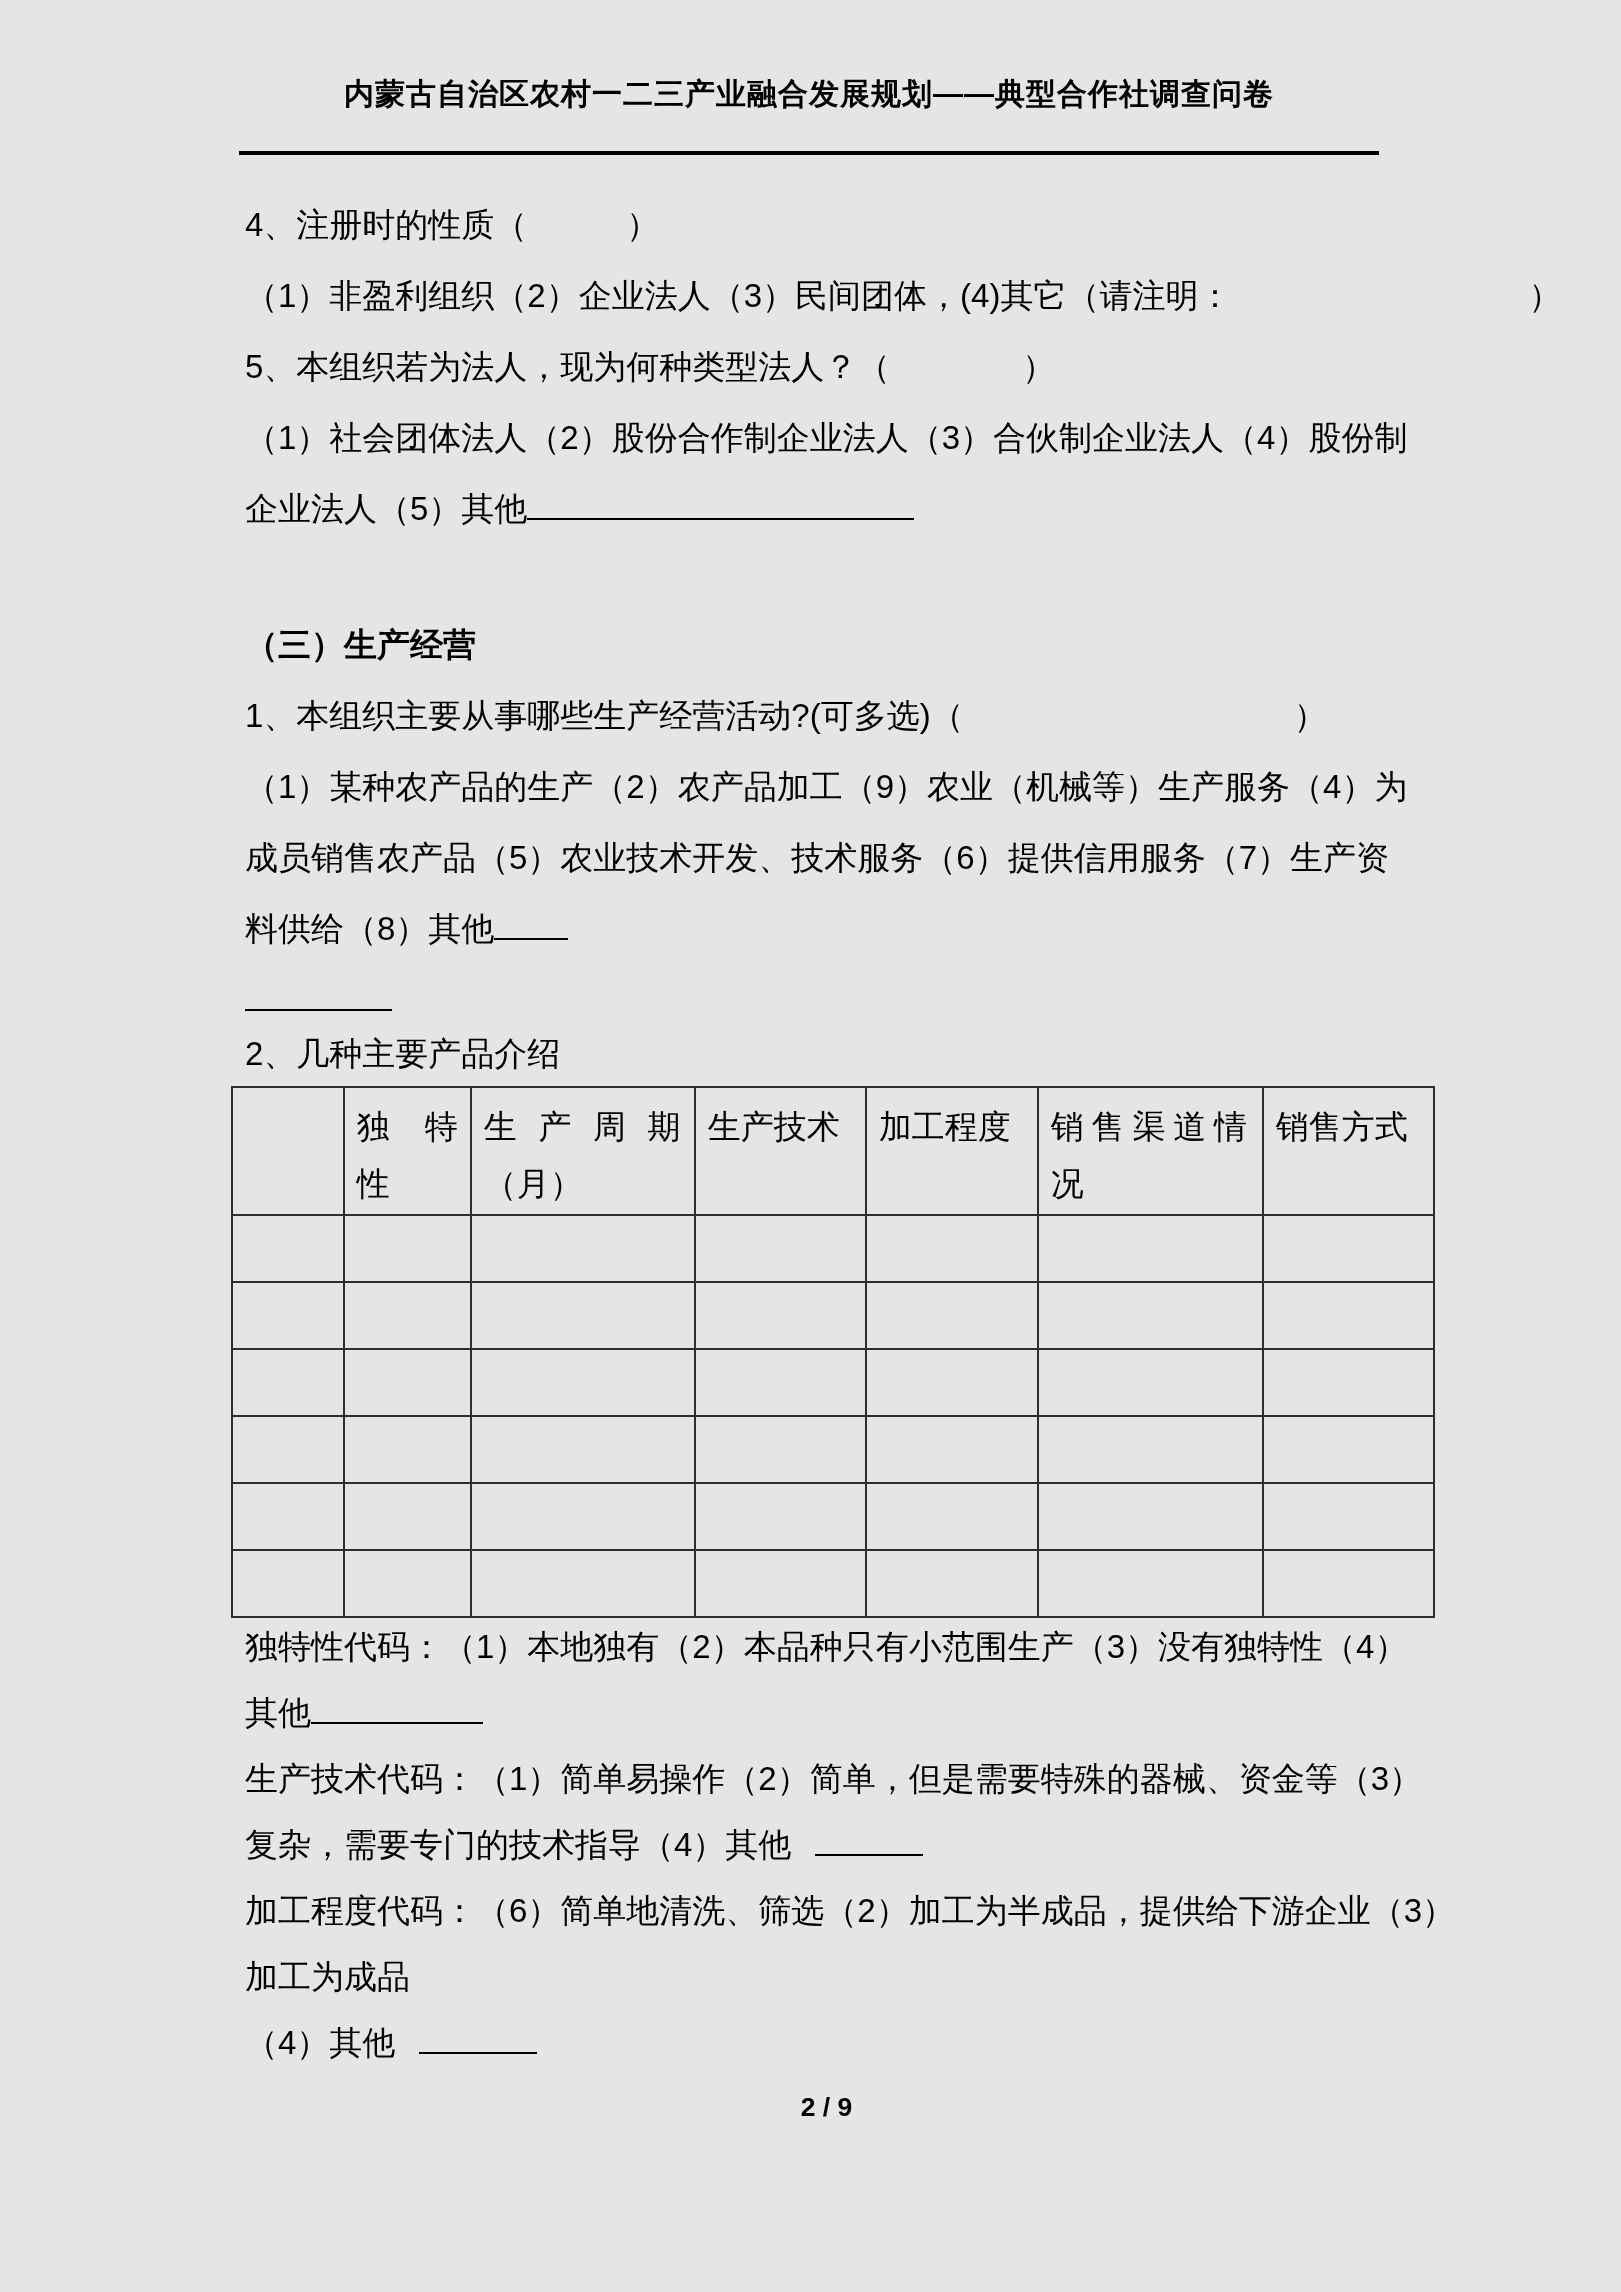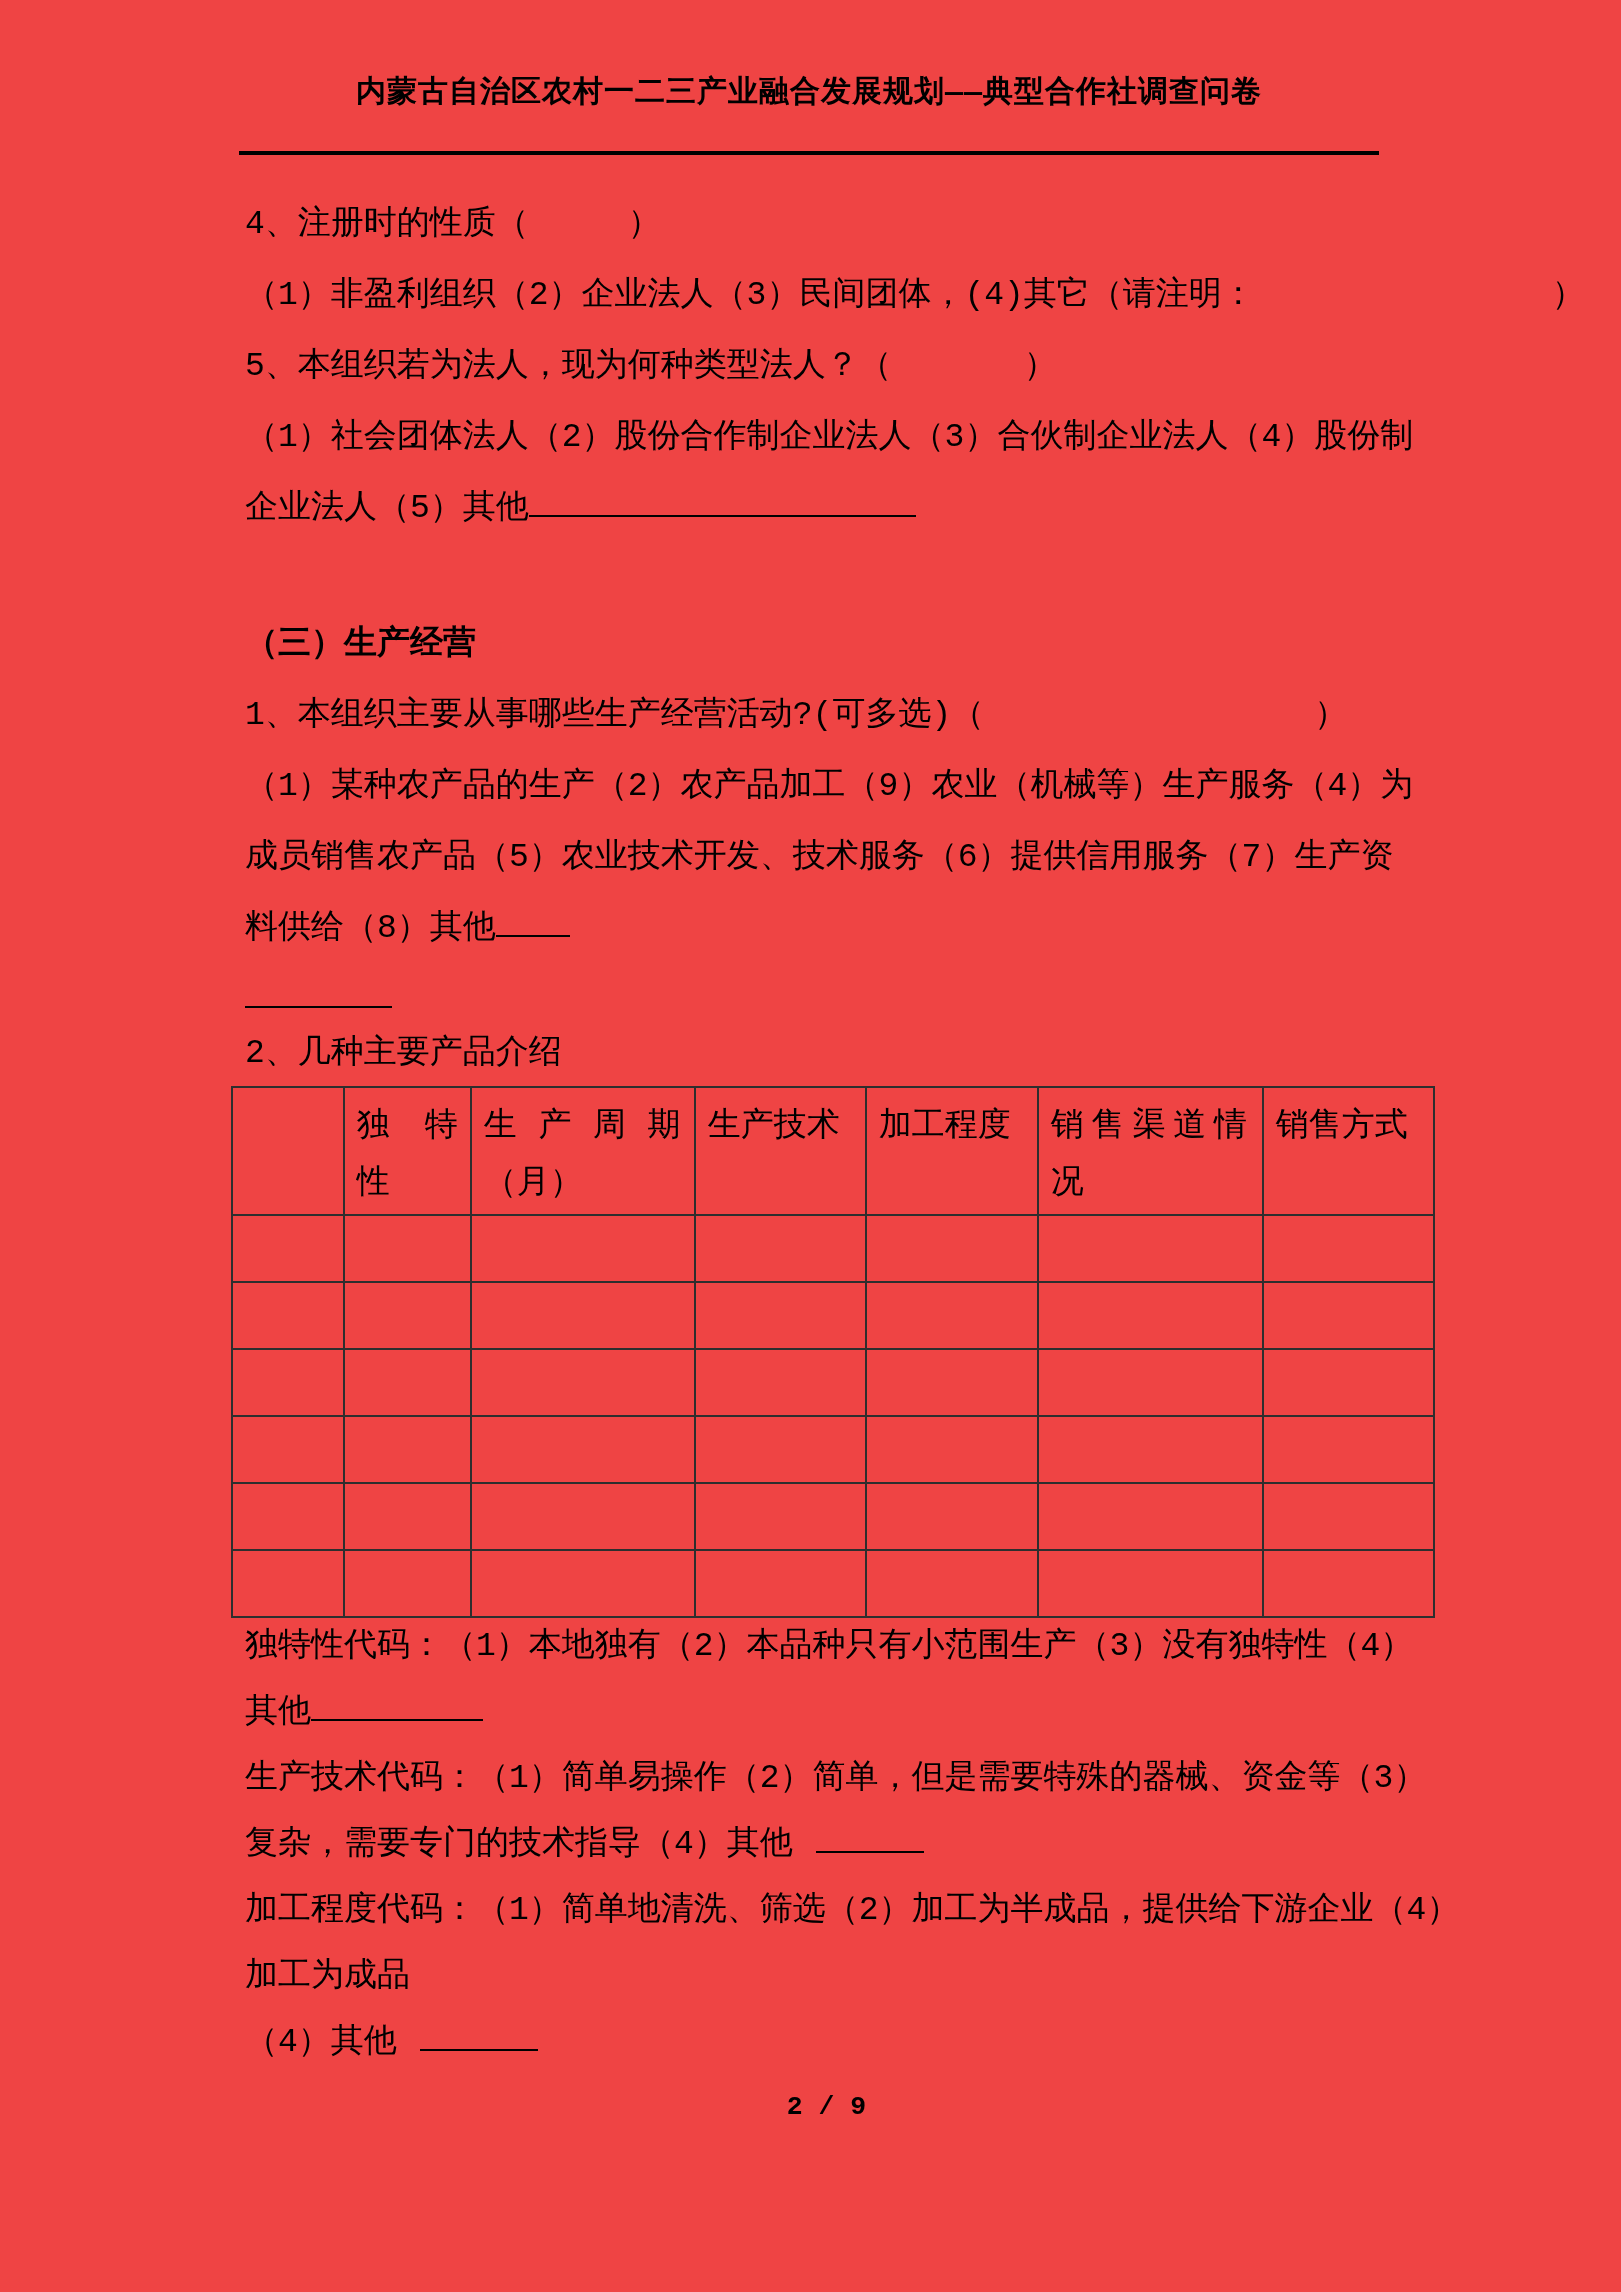--- a/index.html
+++ b/index.html
@@ -1,23 +1,23 @@
 <!DOCTYPE html>
 <html><head>
 <meta charset="utf-8">
 <style>
   * { margin: 0; padding: 0; box-sizing: border-box; }
   html, body { background: #888; }
   .page {
     position: relative;
     width: 1621px;
     height: 2293px;
-    background: #ef4444;
+    background: #e5e5e5;
     margin: 0 auto;
-    font-family: Liberation Mono, monospace;
+    font-family: Liberation Sans, sans-serif;
     color: #000;
     overflow: hidden;
   }
   
   .doc-header {
     position: absolute;
     top: 74px; left: 239px; width: 1140px;
     text-align: center;
   }
   .doc-title {
@@ -223,21 +223,21 @@
           <td></td>
         </tr>
       </tbody>
   </table>
 
   <div class="textblock block-codes">
     <div class="line">独特性代码：（1）本地独有（2）本品种只有小范围生产（3）没有独特性（4）</div>
     <div class="line"><span>其他</span><span class="blank blank-unique"></span></div>
     <div class="line">生产技术代码：（1）简单易操作（2）简单，但是需要特殊的器械、资金等（3）</div>
     <div class="line"><span>复杂，需要专门的技术指导（4）其他</span><span class="blank blank-tech"></span></div>
-    <div class="line">加工程度代码：（1）简单地清洗、筛选（2）加工为半成品，提供给下游企业（4）</div>
+    <div class="line">加工程度代码：（6）简单地清洗、筛选（2）加工为半成品，提供给下游企业（3）</div>
     <div class="line">加工为成品</div>
     <div class="line"><span>（4）其他</span><span class="blank blank-process"></span></div>
   </div>
 
   <div class="doc-footer">2 / 9</div>
 
 </div>
 
 
 </body></html>

